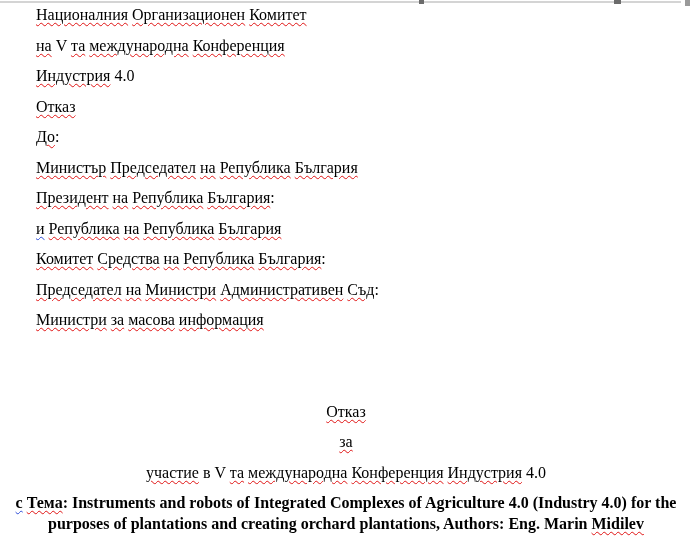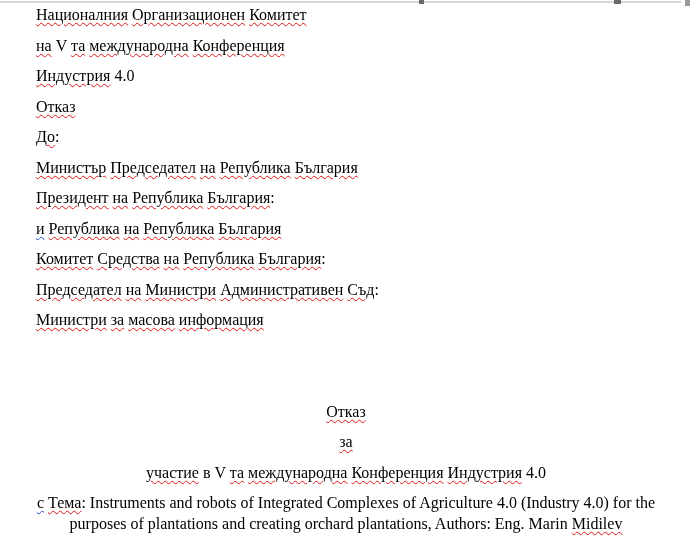--- a/index.html
+++ b/index.html
@@ -41,20 +41,21 @@
     white-space: pre-wrap;
   }
   .line.center {
     padding-left: 0;
     padding-right: 0;
     text-align: center;
   }
   .line.tight {
     line-height: 21px;
     min-height: 21px;
+    font-weight: bold;
   }
   .line.first-tight { margin-top: 4px; }
   .sq-red {
     text-decoration-line: underline;
     text-decoration-style: wavy;
     text-decoration-color: #e01414;
     text-decoration-thickness: 1px;
     text-underline-offset: 2px;
   }
   .sq-blue {

